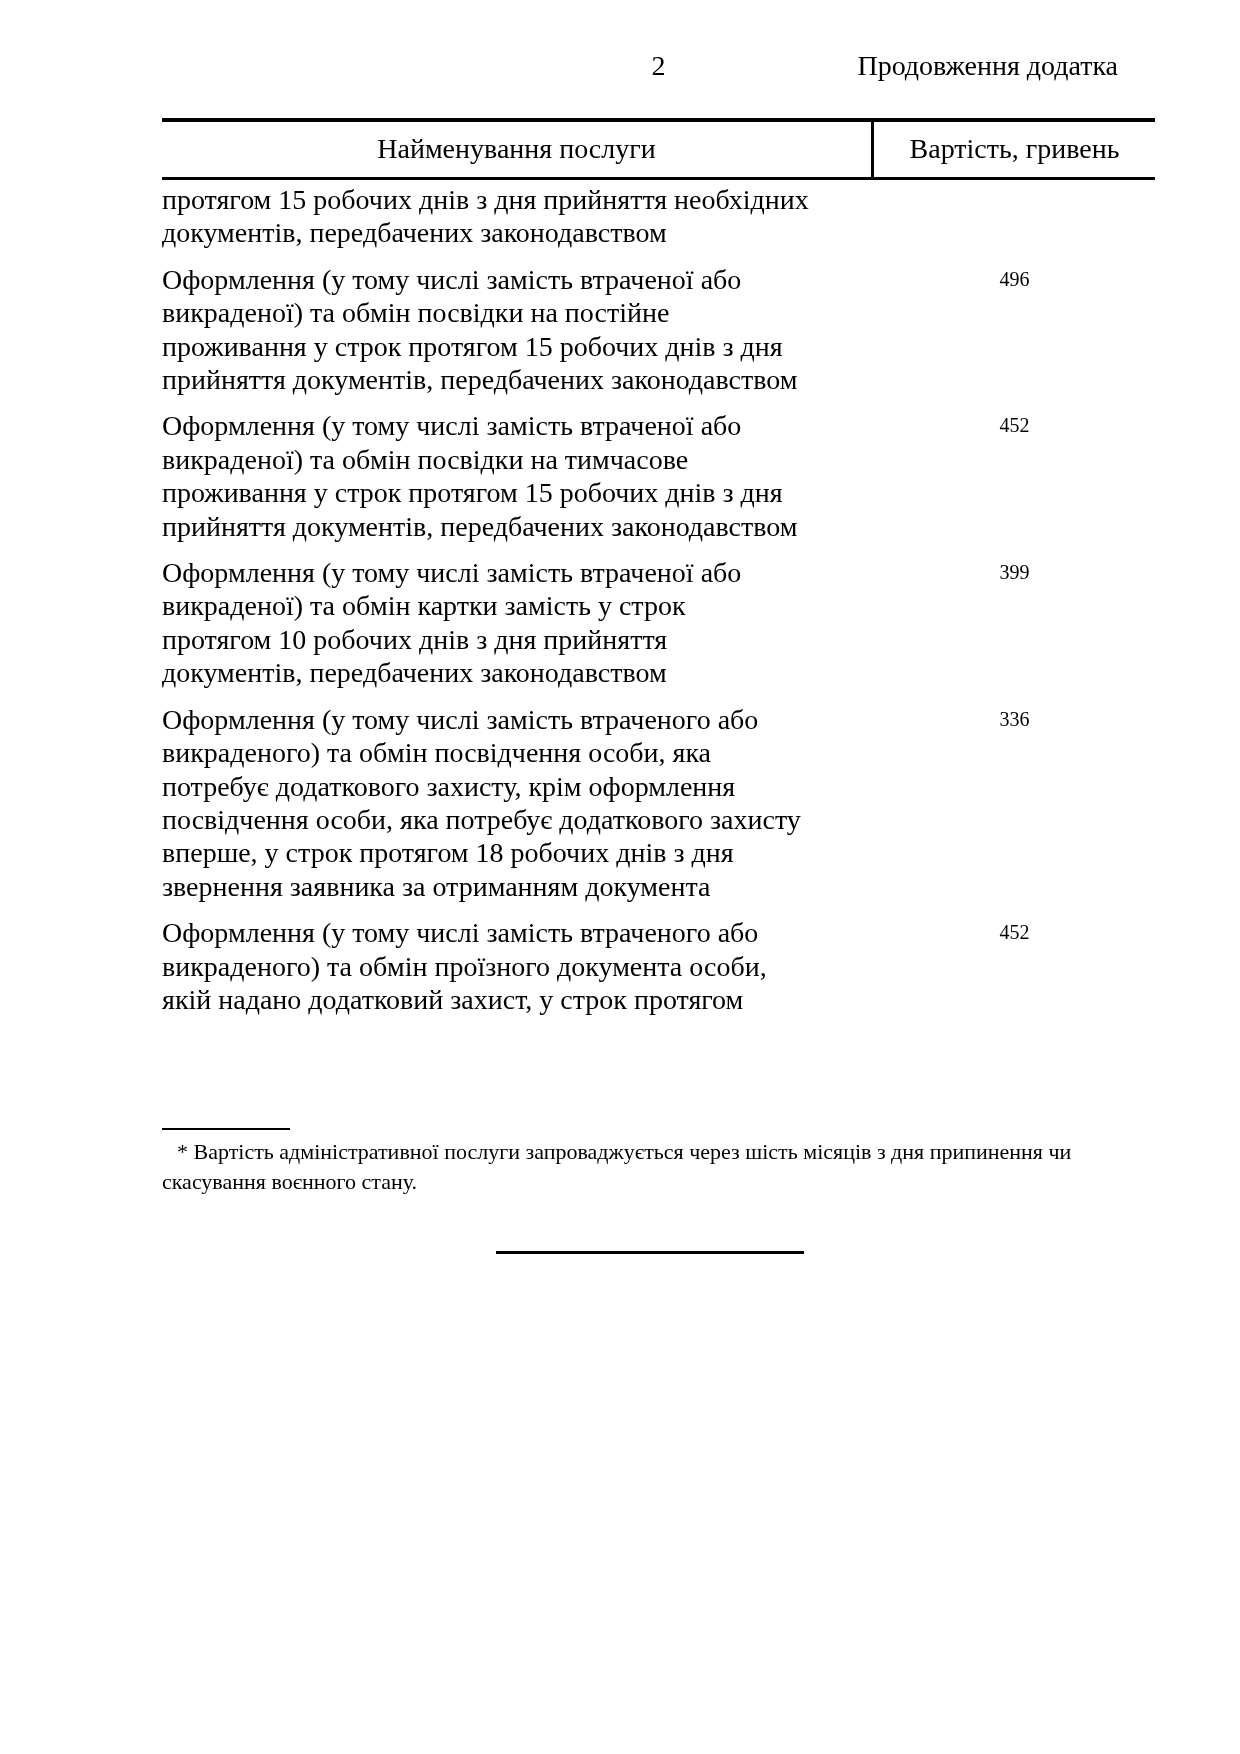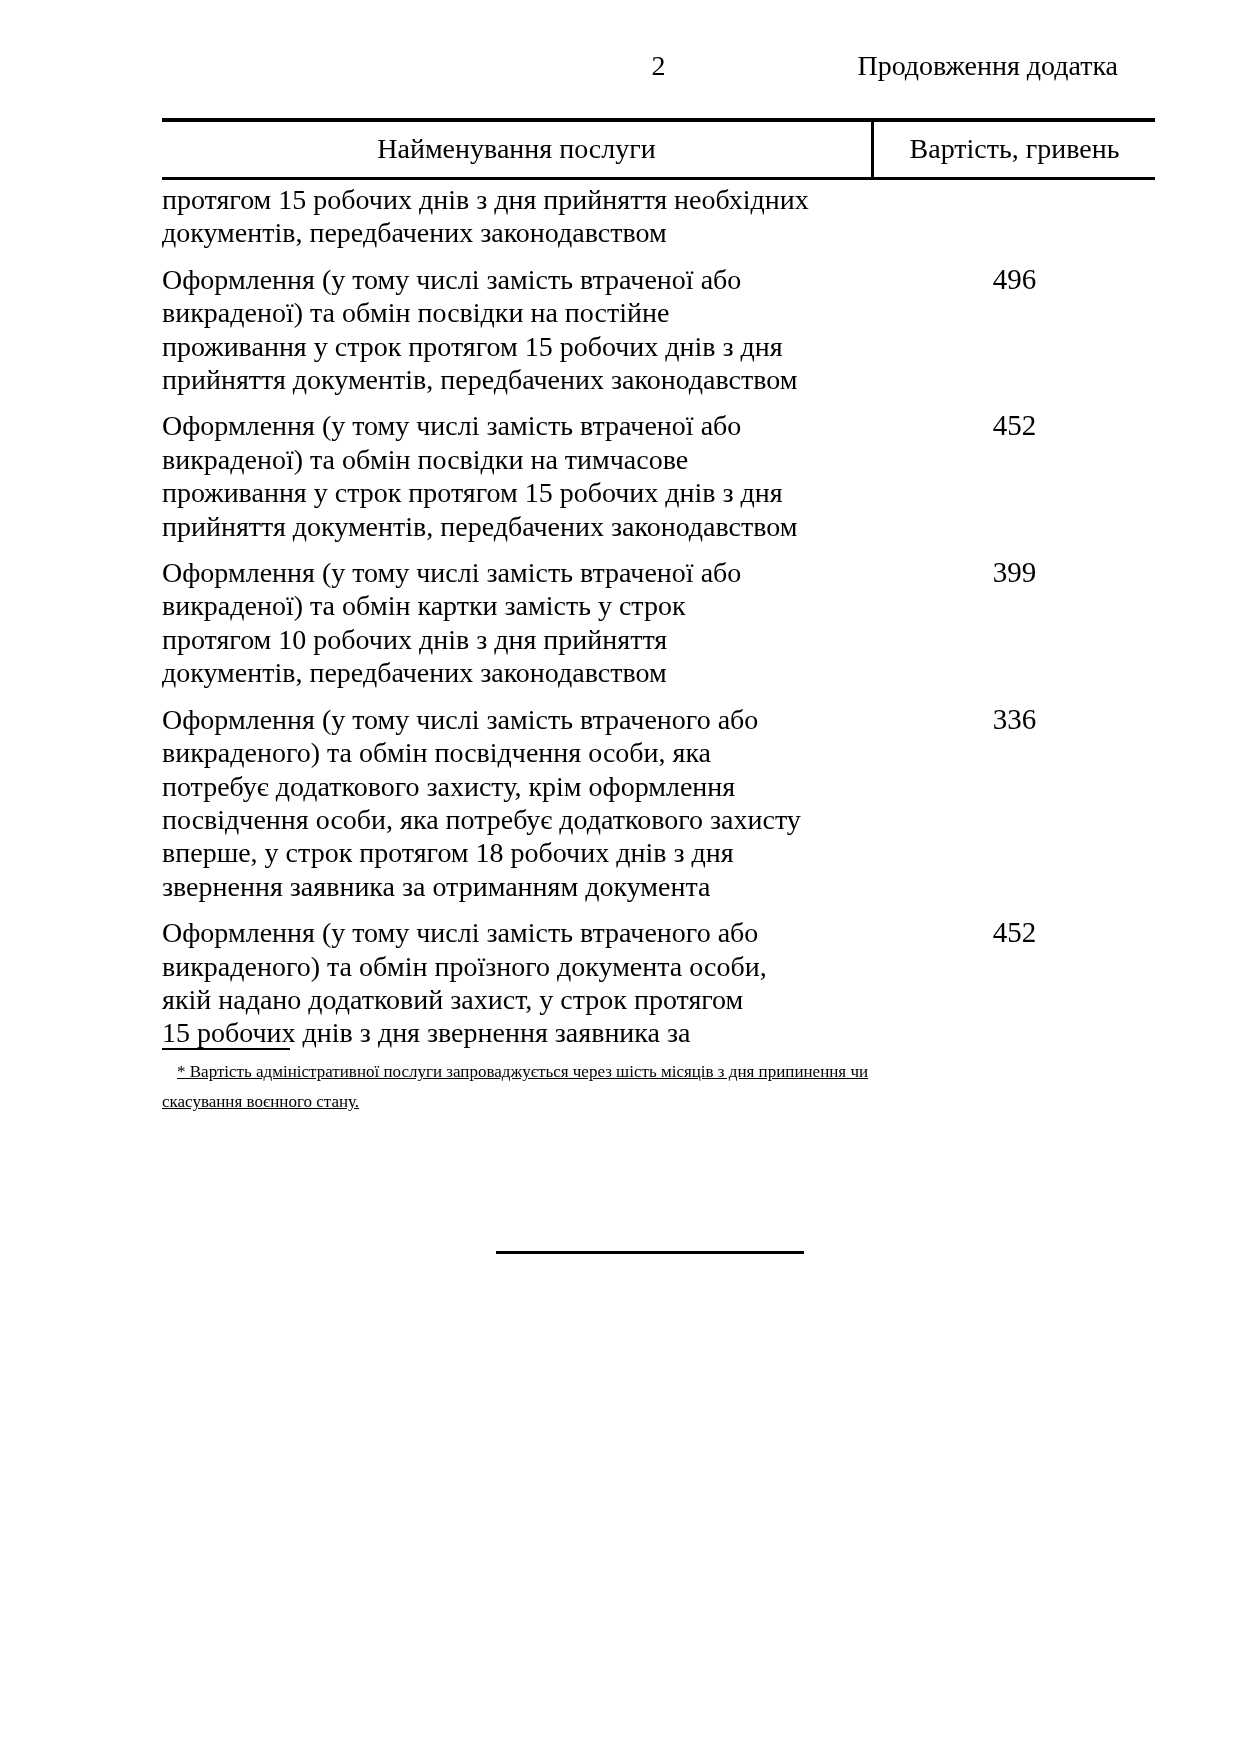--- a/index.html
+++ b/index.html
@@ -35,27 +35,27 @@
     font-size: 28px;
     padding: 11px 0 12px 0;
   }
   .th2 { flex: 1; text-align: center; font-size: 28px; padding: 11px 0 12px 0; }
 
   .tbody { padding-top: 3px; }
   .trow { display: flex; margin-top: 13px; align-items: flex-start; }
   .trow.first { margin-top: 0; }
   .td1 { width: 712px; font-size: 28px; line-height: 33.4px; }
   .td1 .line { white-space: pre; }
-  .td2 { flex: 1; text-align: center; font-size: 29px; line-height: 33.4px; }
+  .td2 { flex: 1; text-align: center; font-size: 20px; line-height: 33.4px; }
 
   
   .footnote {
     position: absolute;
-    left: 162px; top: 1048px; width: 960px;
-    font-size: 17px; line-height: 30px; text-decoration: underline;
+    left: 162px; top: 1128px; width: 960px;
+    font-size: 22px; line-height: 30px;
   }
   .footnote-rule { width: 128px; height: 0; border-top: 2px solid #000; margin-bottom: 7px; }
   .fn-line1 { padding-left: 15px; white-space: pre; }
   .fn-line2 { white-space: pre; }
 
   
   .closing-line {
     position: absolute;
     left: 496px; top: 1251px; width: 308px; height: 0;
     border-top: 3px solid #000;
@@ -127,21 +127,20 @@
         <div class="line">звернення заявника за отриманням документа</div>
       </div>
       <div class="td2">336</div>
     </div>
 
     <div class="trow">
       <div class="td1">
         <div class="line">Оформлення (у тому числі замість втраченого або</div>
         <div class="line">викраденого) та обмін проїзного документа особи,</div>
         <div class="line">якій надано додатковий захист, у строк протягом</div>
-        <div class="line">15 робочих днів з дня звернення заявника за</div>
       </div>
       <div class="td2">452</div>
     </div>
 
   </div>
 </div>
 
 <div class="footnote">
   <div class="footnote-rule"></div>
   <div class="fn-line1">* Вартість адміністративної послуги запроваджується через шість місяців з дня припинення чи</div>

